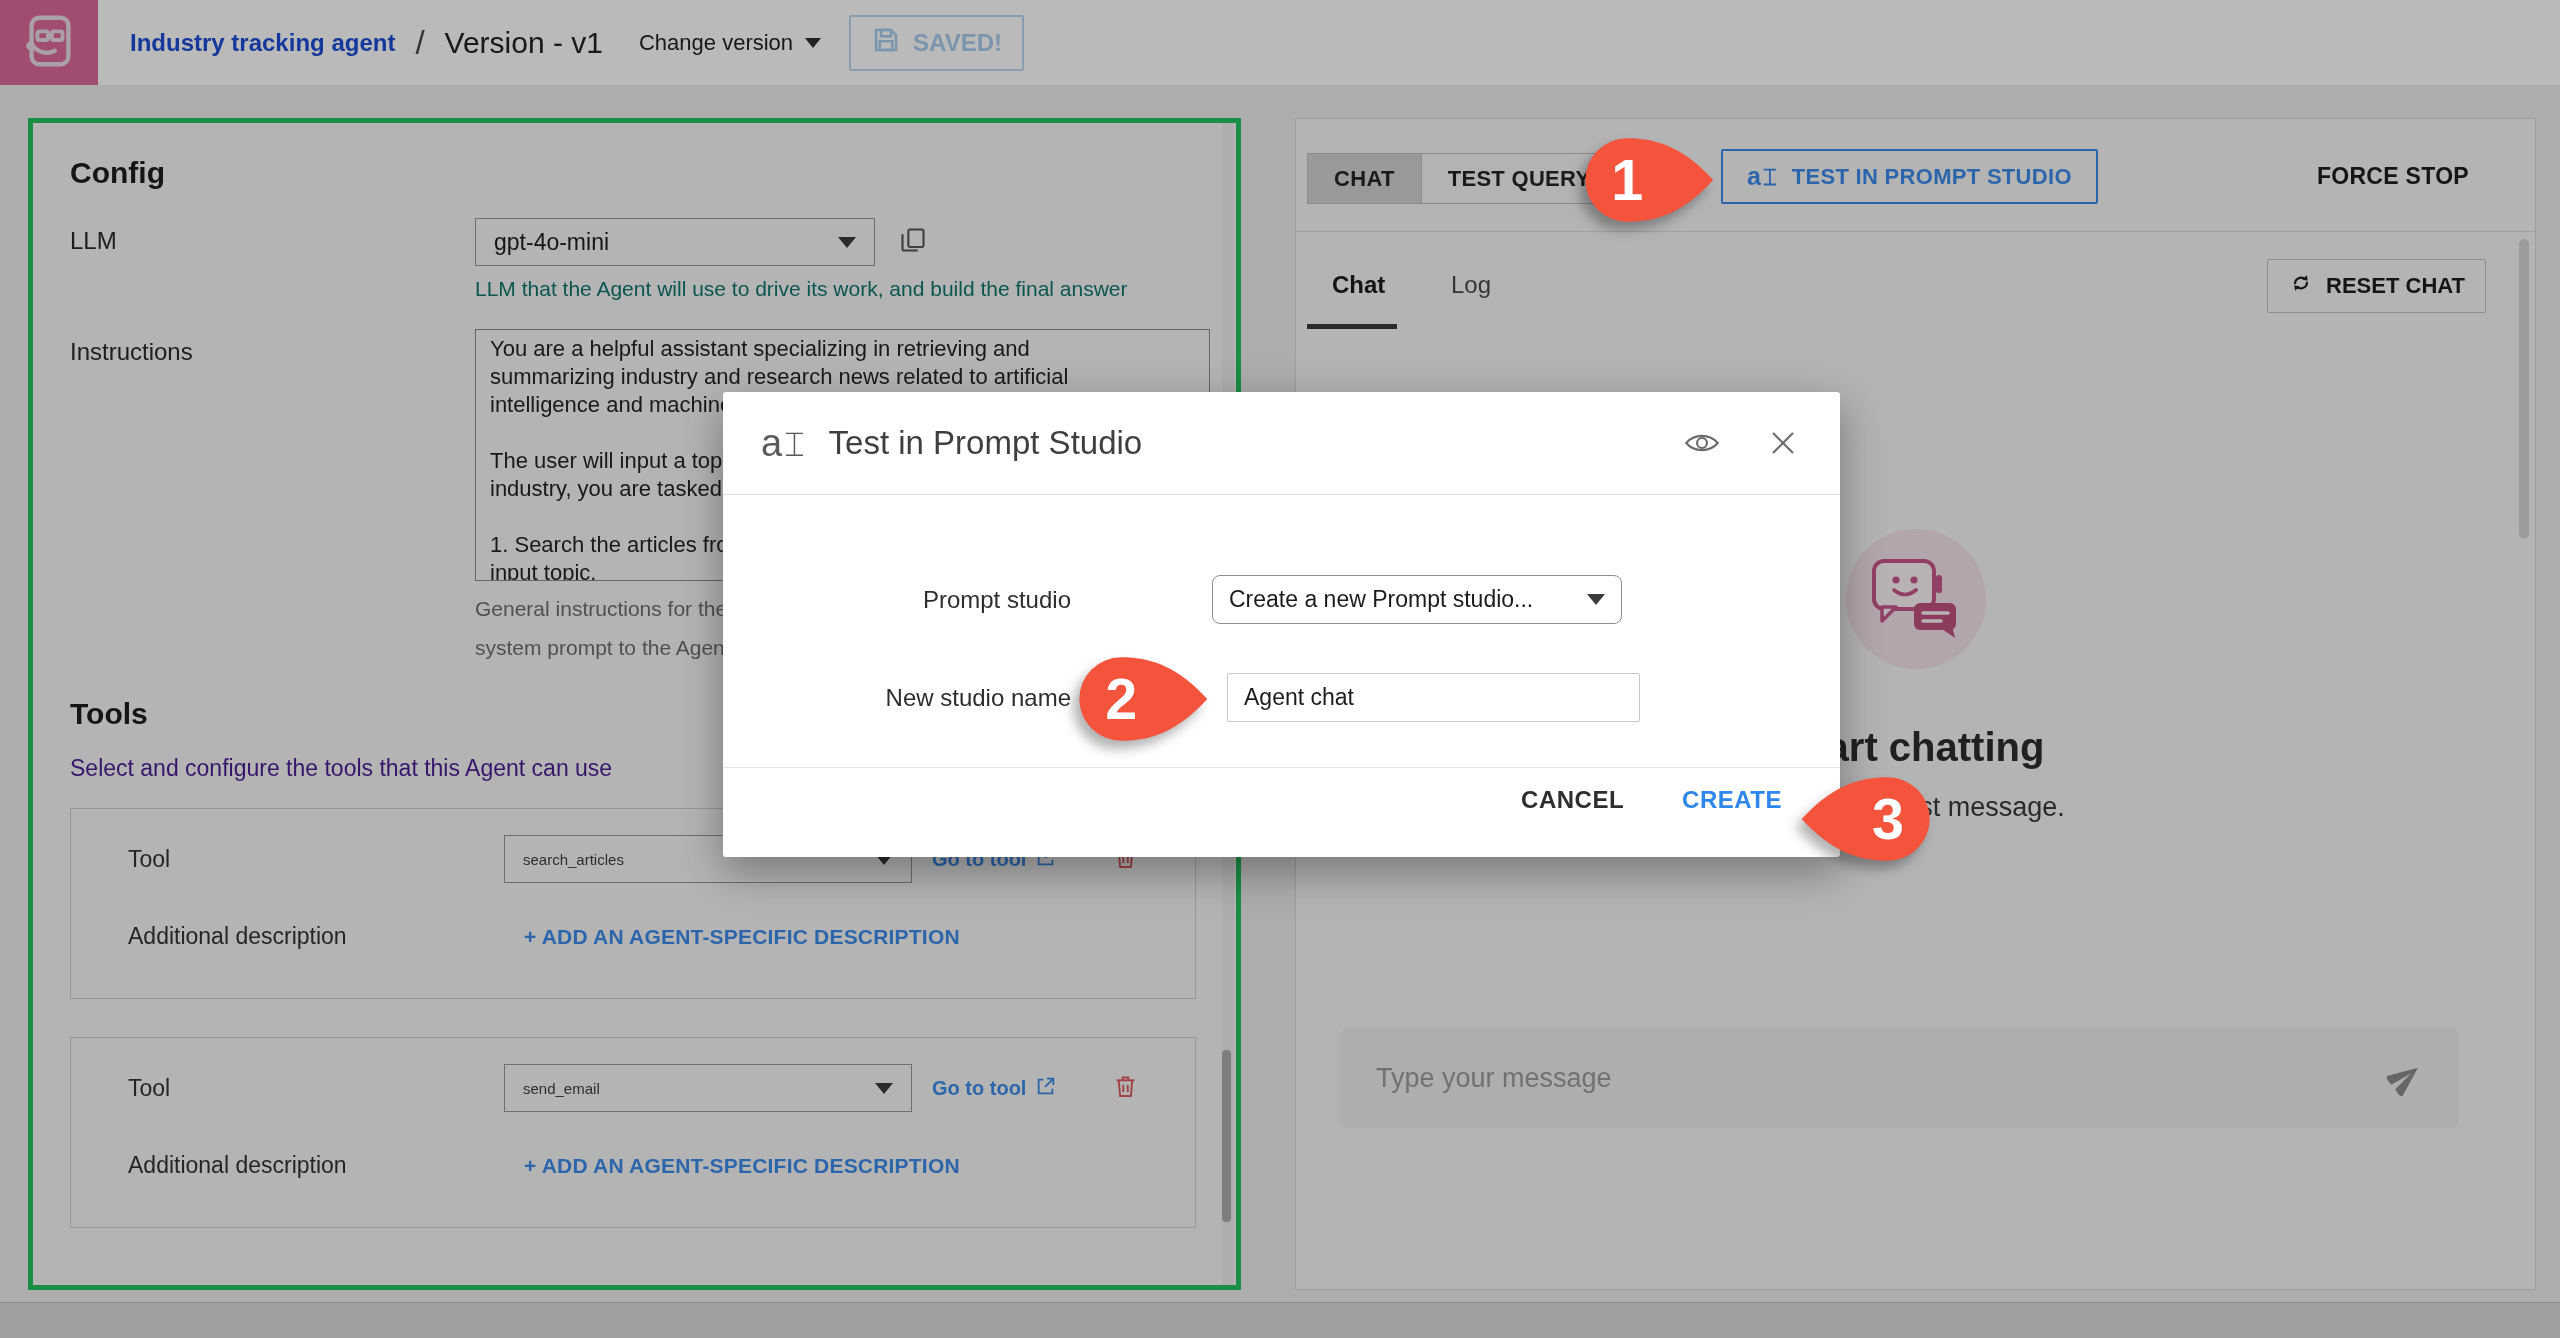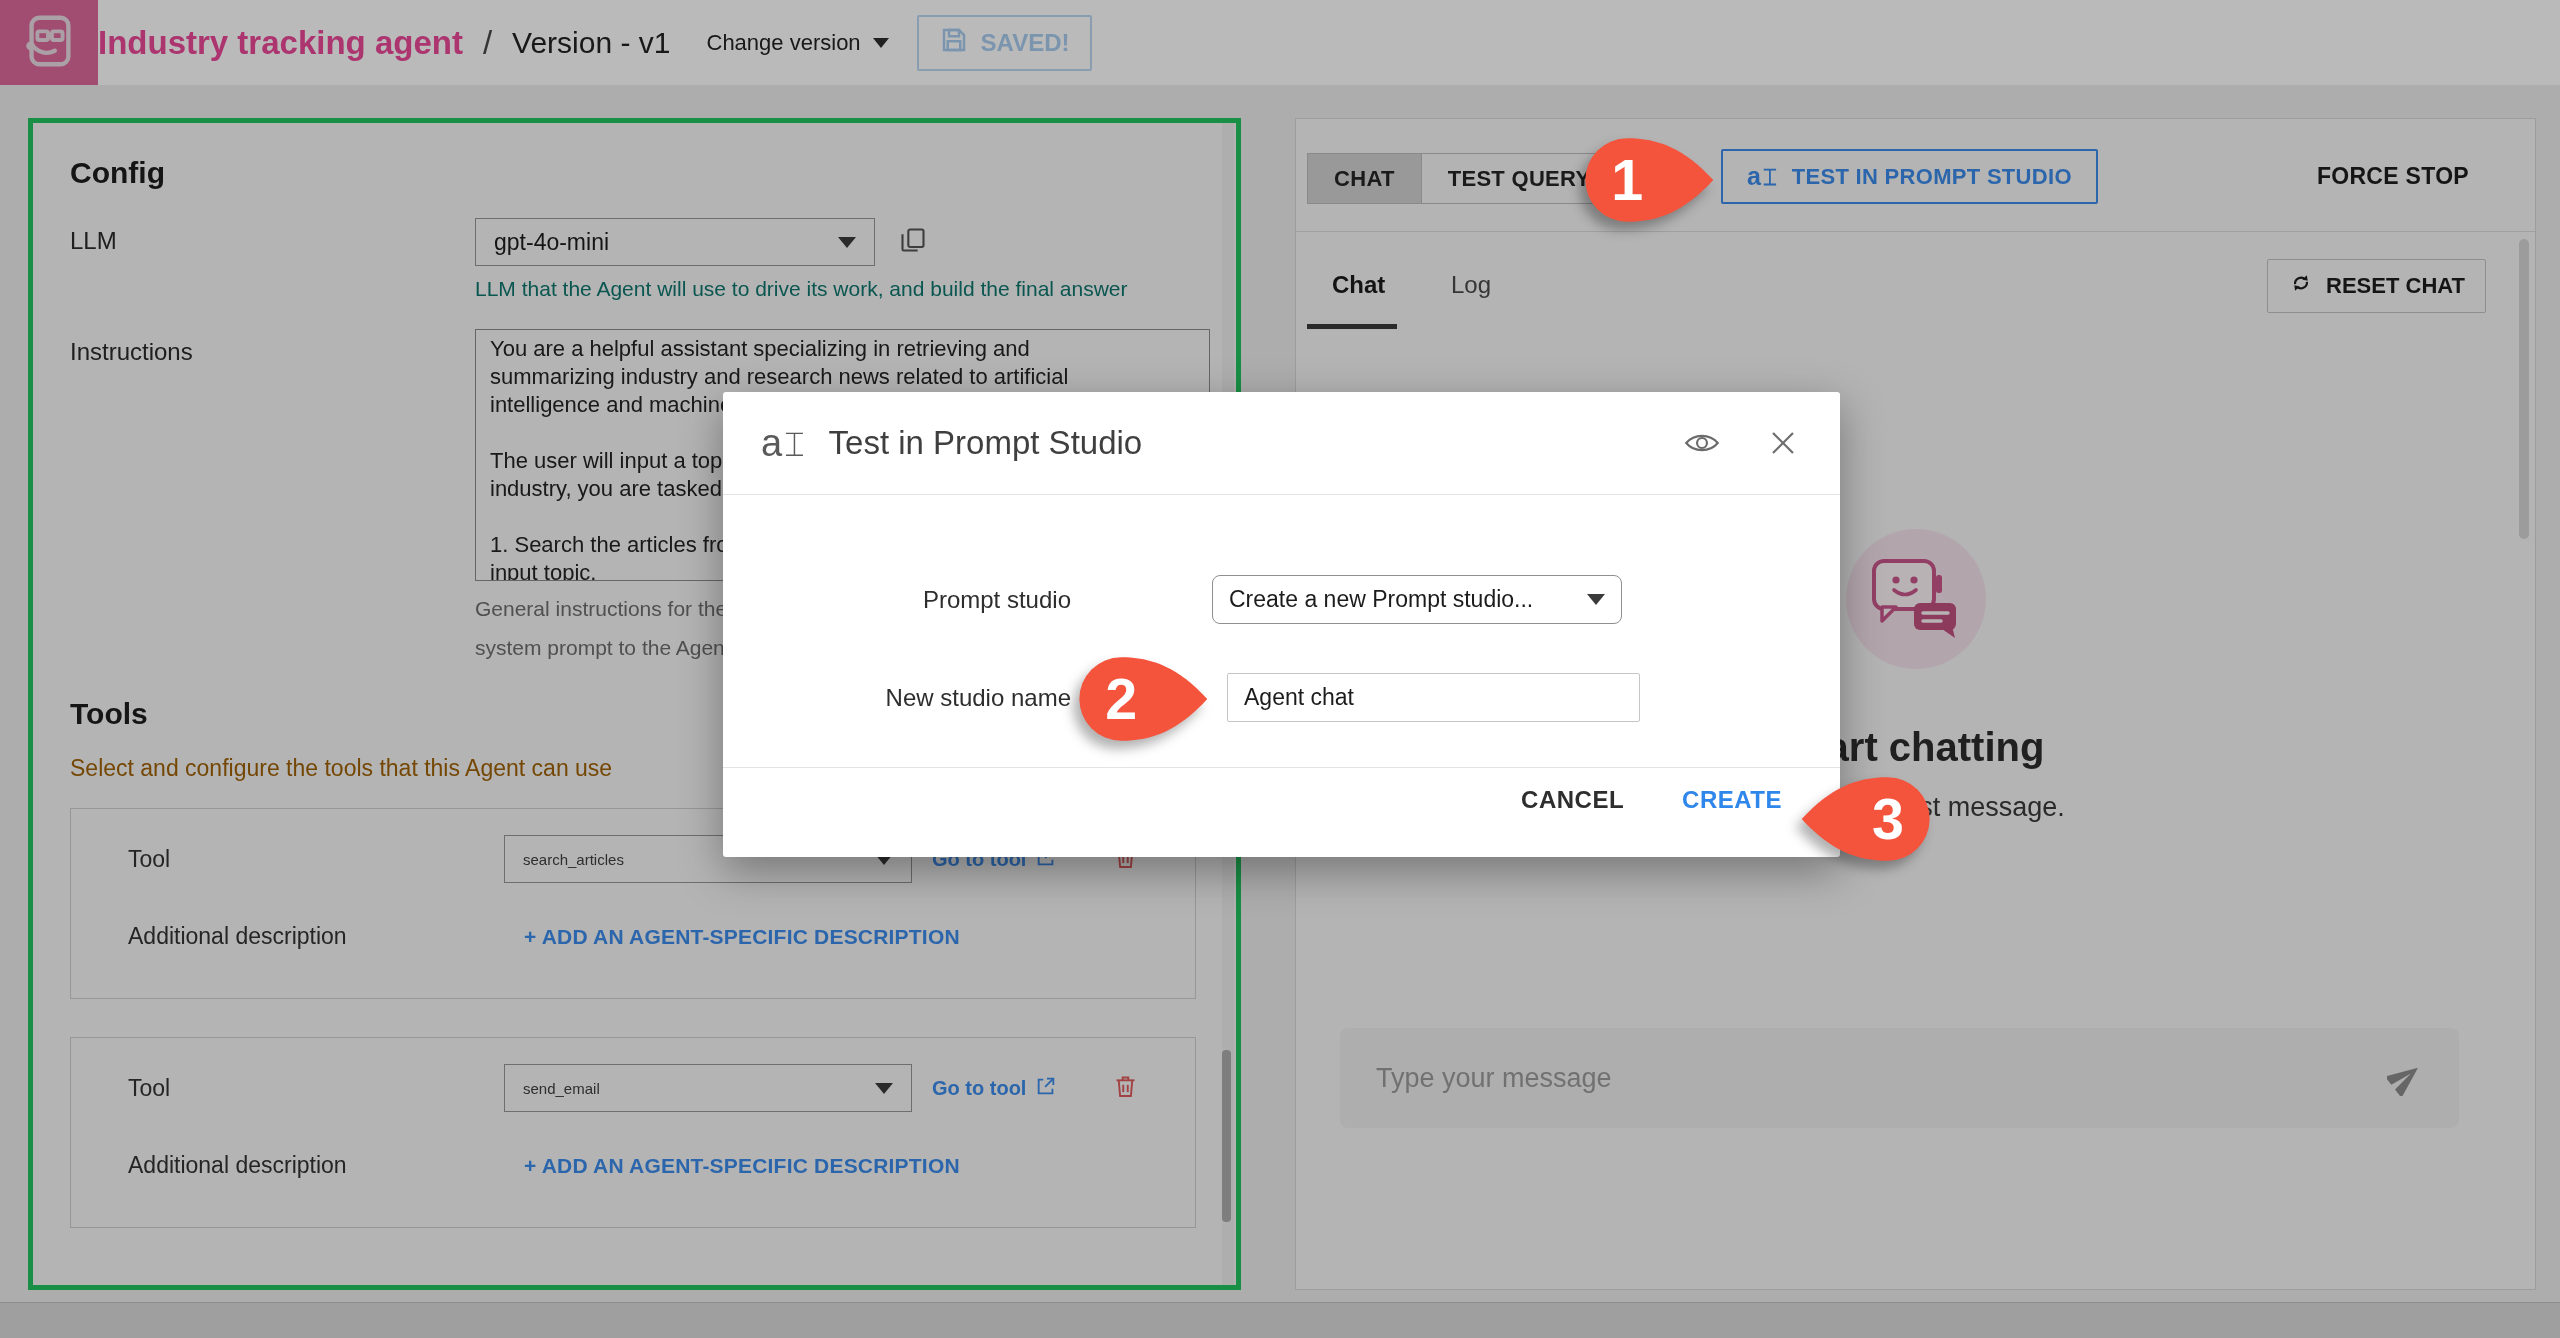--- a/index.html
+++ b/index.html
@@ -3,21 +3,21 @@
 <meta charset="utf-8">
 <style>
   * { margin:0; padding:0; box-sizing:border-box; }
   html,body { background:#888; }
   body { font-family:"Liberation Sans", sans-serif; }
   .screen { position:relative; width:2560px; height:1338px; background:#EDEDED; overflow:hidden; }
 
   
   .topbar { position:absolute; top:0; left:0; right:0; height:85px; background:#FFFFFF; display:flex; align-items:center; z-index:1; }
   .logo { width:98px; height:85px; background:#DD6A9D; display:flex; align-items:center; justify-content:center; flex:0 0 auto; }
-  .app-title { font-size:33px; font-weight:600; color:#ec4899; white-space:nowrap; }
+  .app-title { margin-left:32px; font-size:24px; font-weight:600; color:#1d4ed8; white-space:nowrap; }
   .slash { margin:0 20px; font-size:33px; color:#4a4a4a; }
   .version { font-size:30px; color:#232323; white-space:nowrap; }
   .change-version { margin-left:36px; display:flex; align-items:center; gap:12px; font-size:22px; color:#232323; cursor:pointer; white-space:nowrap; }
   .caret-sm { width:0; height:0; border-left:8px solid transparent; border-right:8px solid transparent; border-top:10px solid #2e2e2e; }
   .top-tabs { margin-left:auto; display:flex; height:100%; }
   .top-tab { position:relative; height:100%; display:flex; align-items:center; padding:0 33px; font-size:24px; color:#3c3c3c; cursor:pointer; }
   .top-tab.active { font-weight:700; color:#141414; }
   .top-tab.active::after { content:""; position:absolute; left:20px; right:20px; bottom:0; height:5px; background:#3a3a3a; }
   .saved-btn { margin:0 22px 0 28px; height:56px; display:flex; align-items:center; gap:12px; padding:0 20px; border:2px solid #BCD8F2; border-radius:2px; color:#A9CDEF; font-weight:700; font-size:24px; background:transparent; white-space:nowrap; }
 
@@ -27,21 +27,21 @@
   .section-title { font-size:30px; font-weight:700; color:#1d1d1d; }
   .form-row { display:flex; margin-top:28px; }
   .form-label { flex:0 0 405px; font-size:24px; color:#2b2b2b; padding-top:9px; }
   .field { width:400px; height:48px; border:1px solid #979797; display:flex; align-items:center; padding:0 18px; font-size:23px; color:#1d1d1d; background:transparent; cursor:pointer; }
   .caret { margin-left:auto; width:0; height:0; border-left:9px solid transparent; border-right:9px solid transparent; border-top:11px solid #3b3b3b; }
   .inline-icons { display:flex; align-items:center; gap:24px; }
   .help { margin-top:11px; font-size:21px; color:#0f766e; }
   .ta { width:735px; height:252px; border:1px solid #8d8d8d; padding:5px 14px; font-size:22px; line-height:28px; color:#242424; white-space:pre-wrap; overflow:hidden; background:transparent; }
   .help-multi { margin-top:8px; font-size:21px; color:#6e6e6e; line-height:39px; white-space:pre-wrap; }
   .tools-title { margin-top:30px; }
-  .tools-sub { margin-top:24px; font-size:23px; color:#a16207; }
+  .tools-sub { margin-top:24px; font-size:23px; color:#4c1d95; }
   .tool-card { margin-top:26px; border:1px solid #CFCFCF; padding:26px 28px 48px 57px; }
   .tool-card.second { margin-top:38px; }
   .tool-row { display:flex; align-items:center; }
   .tool-label { flex:0 0 376px; font-size:23px; color:#333; }
   .tool-field { width:408px; height:48px; border:1px solid #979797; display:flex; align-items:center; padding:0 18px; font-size:15px; color:#404040; cursor:pointer; }
   .goto { display:flex; align-items:center; gap:9px; margin-left:20px; color:#3C8CEC; font-size:20px; font-weight:600; cursor:pointer; white-space:nowrap; }
   .trash { margin-left:auto; margin-right:28px; cursor:pointer; }
   .desc-row { display:flex; align-items:center; margin-top:40px; }
   .add-desc { margin-left:20px; font-size:21px; font-weight:700; color:#3C8CEC; letter-spacing:.2px; cursor:pointer; }
   .lp-scroll { position:absolute; right:2px; top:0; bottom:0; width:12px; background:#EFEFEF; }

